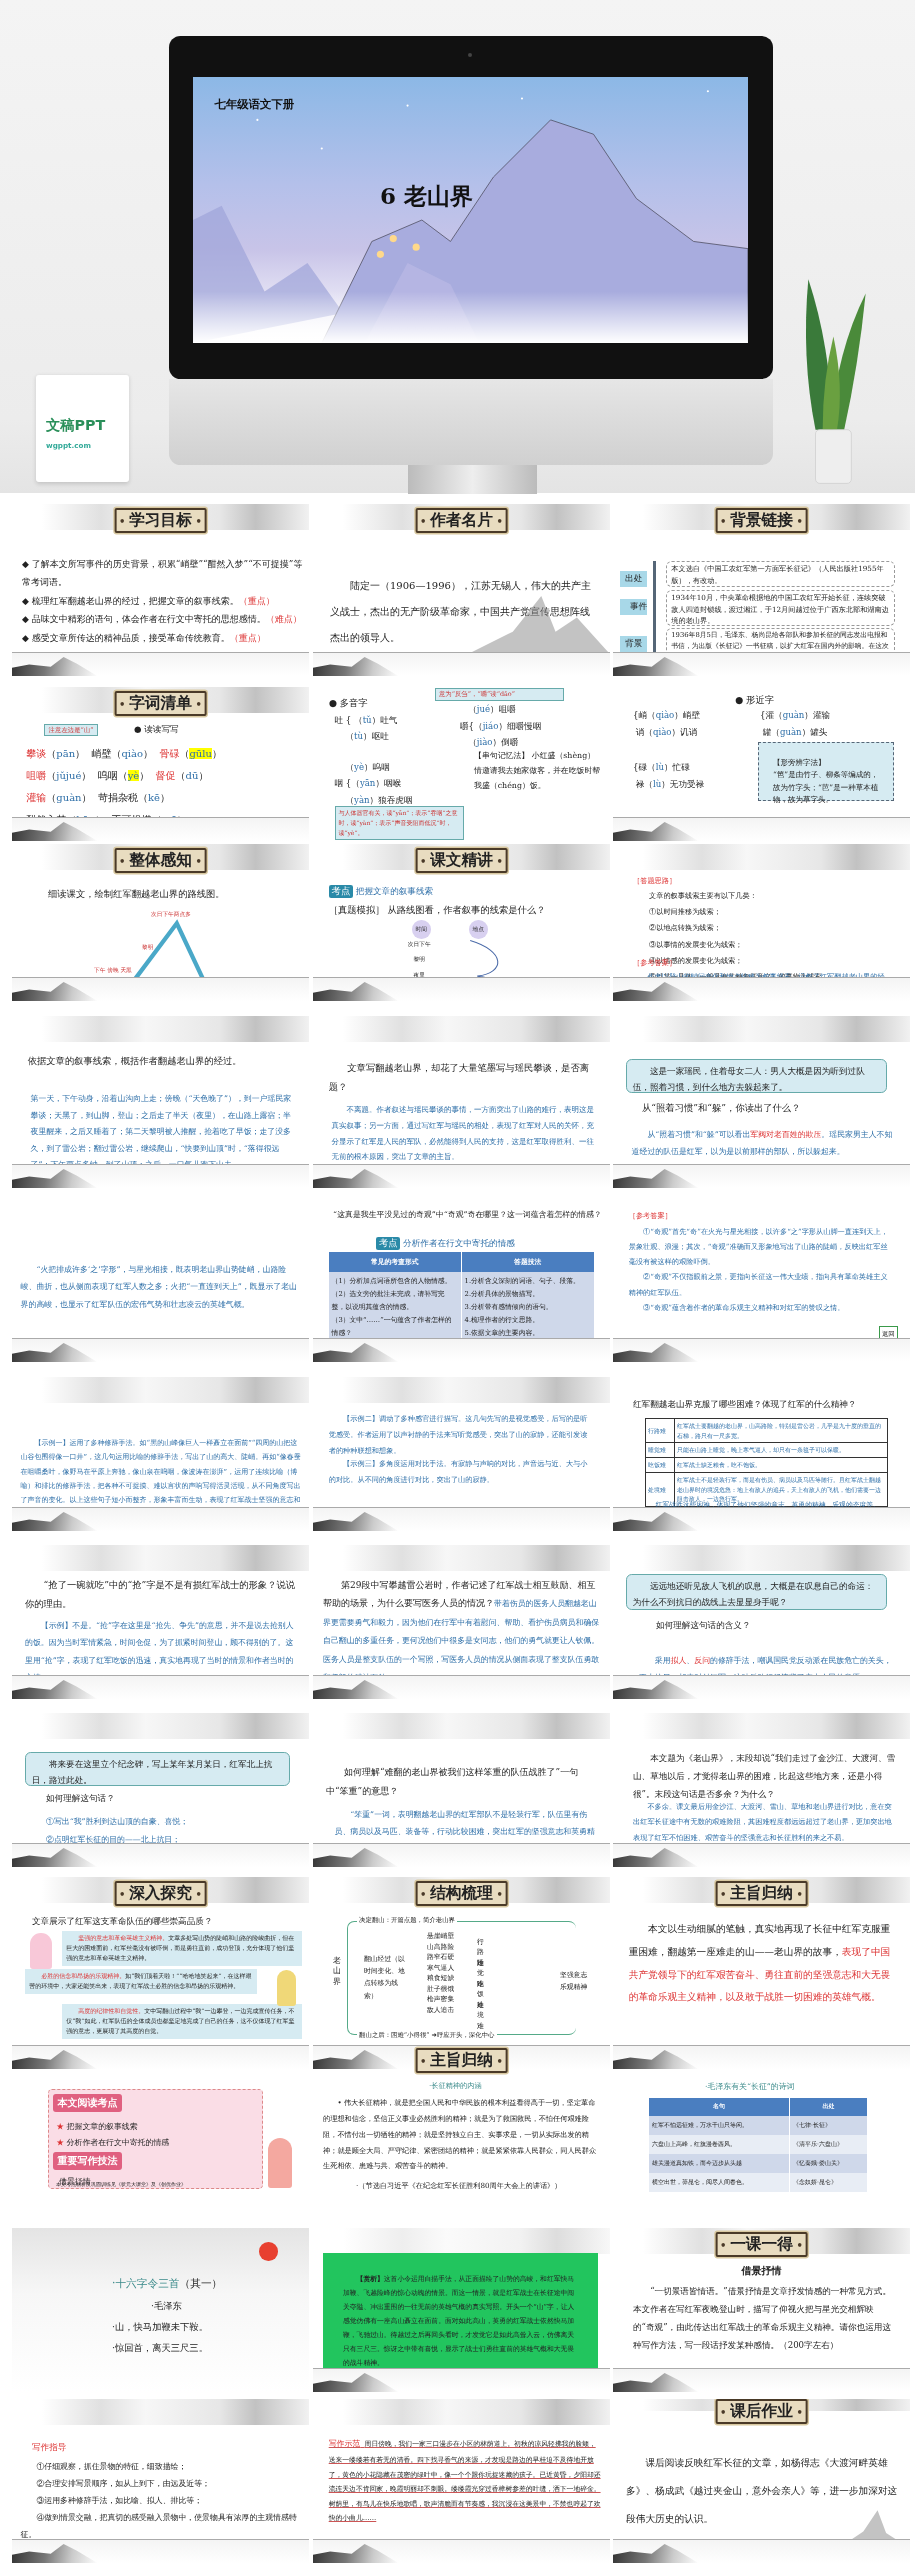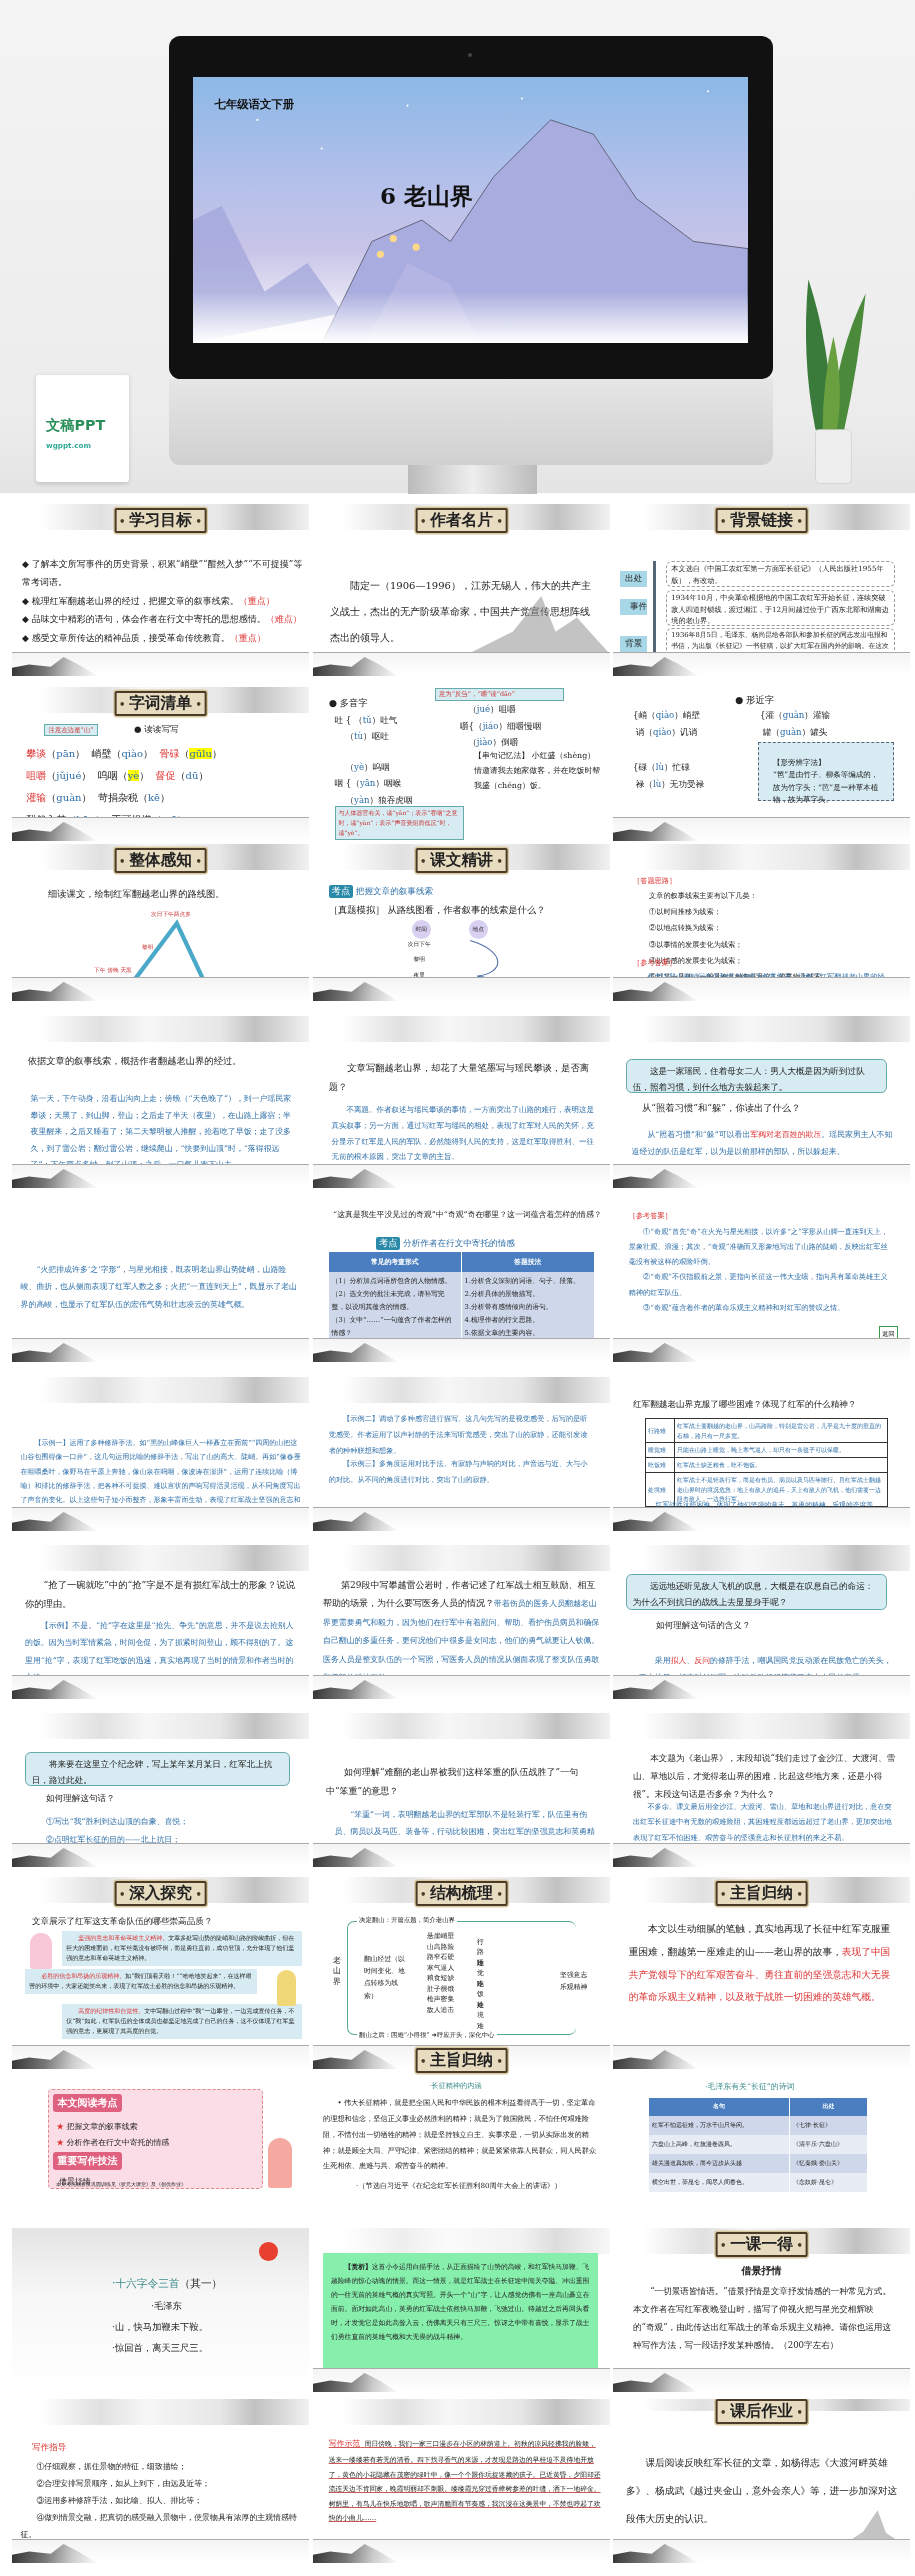--- a/index.html
+++ b/index.html
@@ -431,21 +431,21 @@
 
 <div class="slide" style="left:12px;top:2228px;height:164px;background:linear-gradient(#e4e4e4,#f7f7f7 40%,#fff)">
   <div style="position:absolute;left:247px;top:14.3px;width:18.6px;height:18.6px;border-radius:50%;background:#e84030"></div>
   <div style="position:absolute;left:100px;top:49px;font-size:10.7px"><span style="color:#3a8a8a">·十六字令三首</span><span>（其一）</span></div>
   <div style="position:absolute;left:139px;top:72px;font-size:9.3px">·毛泽东</div>
   <div style="position:absolute;left:100px;top:93px;font-size:9.3px">·山，快马加鞭未下鞍。</div>
   <div style="position:absolute;left:100px;top:114px;font-size:9.3px">·惊回首，离天三尺三。</div>
 </div>
 <div class="slide" style="left:313px;top:2228px;height:164px">
   <div class="band-top" style="opacity:.5"></div>
-  <div style="position:absolute;left:10px;top:25px;width:275px;height:118px;background:#86efac;font-size:6.8px;line-height:2.05;padding:8px;text-indent:2em"><b>【赏析】</b><span>这首小令运用白描手法，从正面描绘了山势的高峻，和红军快马加鞭、飞越险峰的惊心动魄的情景。而这一情景，就是红军战士在长征途中闯关夺隘、冲出重围的一往无前的英雄气概的真实写照。开头一个“山”字，让人感觉仿佛有一座高山矗立在面前。面对如此高山，英勇的红军战士依然快马加鞭，飞驰过山。待越过之后再回头看时，才发觉它是如此高耸入云，仿佛离天只有三尺三。惊讶之中带有喜悦，显示了战士们勇往直前的英雄气概和大无畏的战斗精神。</span></div>
+  <div style="position:absolute;left:10px;top:25px;width:275px;height:118px;background:#22c55e;font-size:6.8px;line-height:2.05;padding:20px;text-indent:2em"><b>【赏析】</b><span>这首小令运用白描手法，从正面描绘了山势的高峻，和红军快马加鞭、飞越险峰的惊心动魄的情景。而这一情景，就是红军战士在长征途中闯关夺隘、冲出重围的一往无前的英雄气概的真实写照。开头一个“山”字，让人感觉仿佛有一座高山矗立在面前。面对如此高山，英勇的红军战士依然快马加鞭，飞驰过山。待越过之后再回头看时，才发觉它是如此高耸入云，仿佛离天只有三尺三。惊讶之中带有喜悦，显示了战士们勇往直前的英雄气概和大无畏的战斗精神。</span></div>
   <div class="band-bot"></div>
 </div>
 <div class="slide" style="left:613px;top:2228px;height:164px">
   <div class="band-top"></div>
   <div class="badge">一课一得</div>
   <div style="position:absolute;left:0;width:100%;text-align:center;top:36px;font-size:10px;font-weight:bold">借景抒情</div>
   <div style="position:absolute;left:20px;top:54px;width:261px;font-size:8.6px;line-height:2.1;text-indent:2em">“一切景语皆情语。”借景抒情是文章抒发情感的一种常见方式。本文作者在写红军夜晚登山时，描写了仰视火把与星光交相辉映的“奇观”，由此传达出红军战士的革命乐观主义精神。请你也运用这种写作方法，写一段话抒发某种感情。（200字左右）</div>
   <div class="band-bot"></div>
 </div>
 

